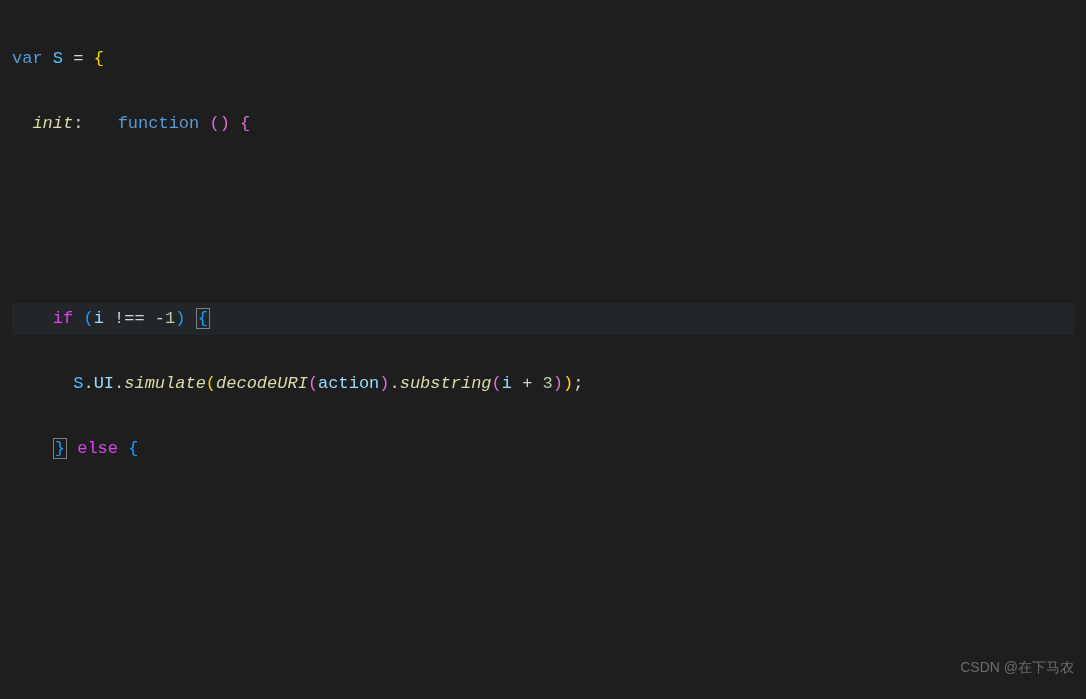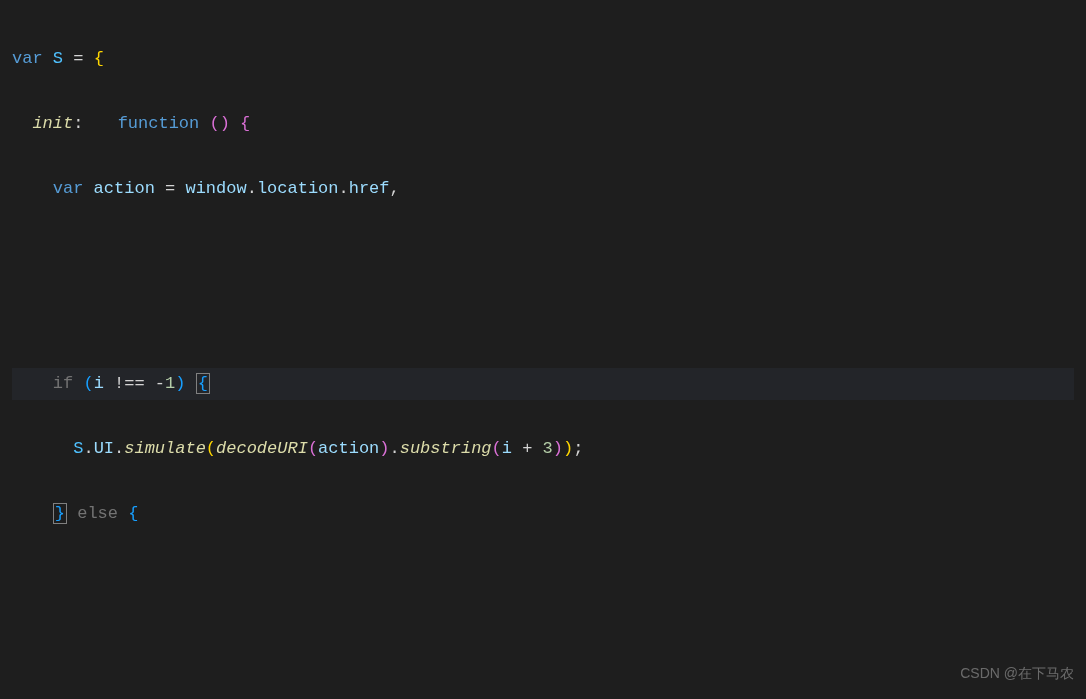--- a/index.html
+++ b/index.html
@@ -36,41 +36,40 @@
     .obj-var { color: #4fc1ff; }
     .func-name { color: #dcdcaa; font-style: italic; }
     .paren-pink { color: #da70d6; }
     .paren-blue { color: #179fff; }
     .brace-yellow { color: #ffd700; }
     .brace-pink { color: #da70d6; }
     .brace-blue { color: #179fff; }
     .string { color: #ce9178; }
     .number { color: #b5cea8; }
     .operator { color: #d4d4d4; }
-    .kw-ctrl { color: #737373; }
+    .kw-ctrl { color: #d946ef; }
     .watermark {
       position: absolute;
-      bottom: 10px;
+      bottom: 16px;
       right: 12px;
       color: rgba(200, 200, 200, 0.45);
       font-size: 14px;
       font-family: sans-serif;
     }
     .cursor-box {
       border: 1px solid #808080;
       padding: 0 1px;
     }
   </style>
 </head>
 <body>
 
 <div class="code-container">
 <span class="line"><span class="kw-var">var</span> <span class="obj-var">S</span><span class="operator"> = </span><span class="brace-yellow">{</span></span>
 <span class="line"><span>  </span><span class="func-name">init</span><span>: </span><span class="kw-func">function</span><span class="paren-pink"> () </span><span class="brace-pink">{</span></span>
-<span class="line"><span>    </span><span class="kw-var">var</span><span class="identifier"> action</span><span> = </span><span class="identifier">window</span><span>.</span><span class="identifier">location</span><span>.</span><span class="identifier">href</span><span>,</span></span>
 <span class="line"><span> </span></span>
 <span class="line"><span> </span></span>
 <span class="line line-highlight"><span>    </span><span class="kw-ctrl">if</span><span> </span><span class="paren-blue">(</span><span class="identifier">i</span><span> !== </span><span>-</span><span class="number">1</span><span class="paren-blue">)</span><span> </span><span class="brace-blue cursor-box">{</span></span>
 <span class="line"><span>      </span><span class="obj-var">S</span><span>.</span><span class="identifier">UI</span><span>.</span><span class="func-name">simulate</span><span class="brace-yellow">(</span><span class="func-name">decodeURI</span><span class="paren-pink">(</span><span class="identifier">action</span><span class="paren-pink">)</span><span>.</span><span class="func-name">substring</span><span class="paren-pink">(</span><span class="identifier">i</span><span> + </span><span class="number">3</span><span class="paren-pink">)</span><span class="brace-yellow">)</span><span>;</span></span>
 <span class="line"><span>    </span><span class="brace-blue cursor-box">}</span><span> </span><span class="kw-ctrl">else</span><span> </span><span class="brace-blue">{</span></span>
 
 
 
 
 

